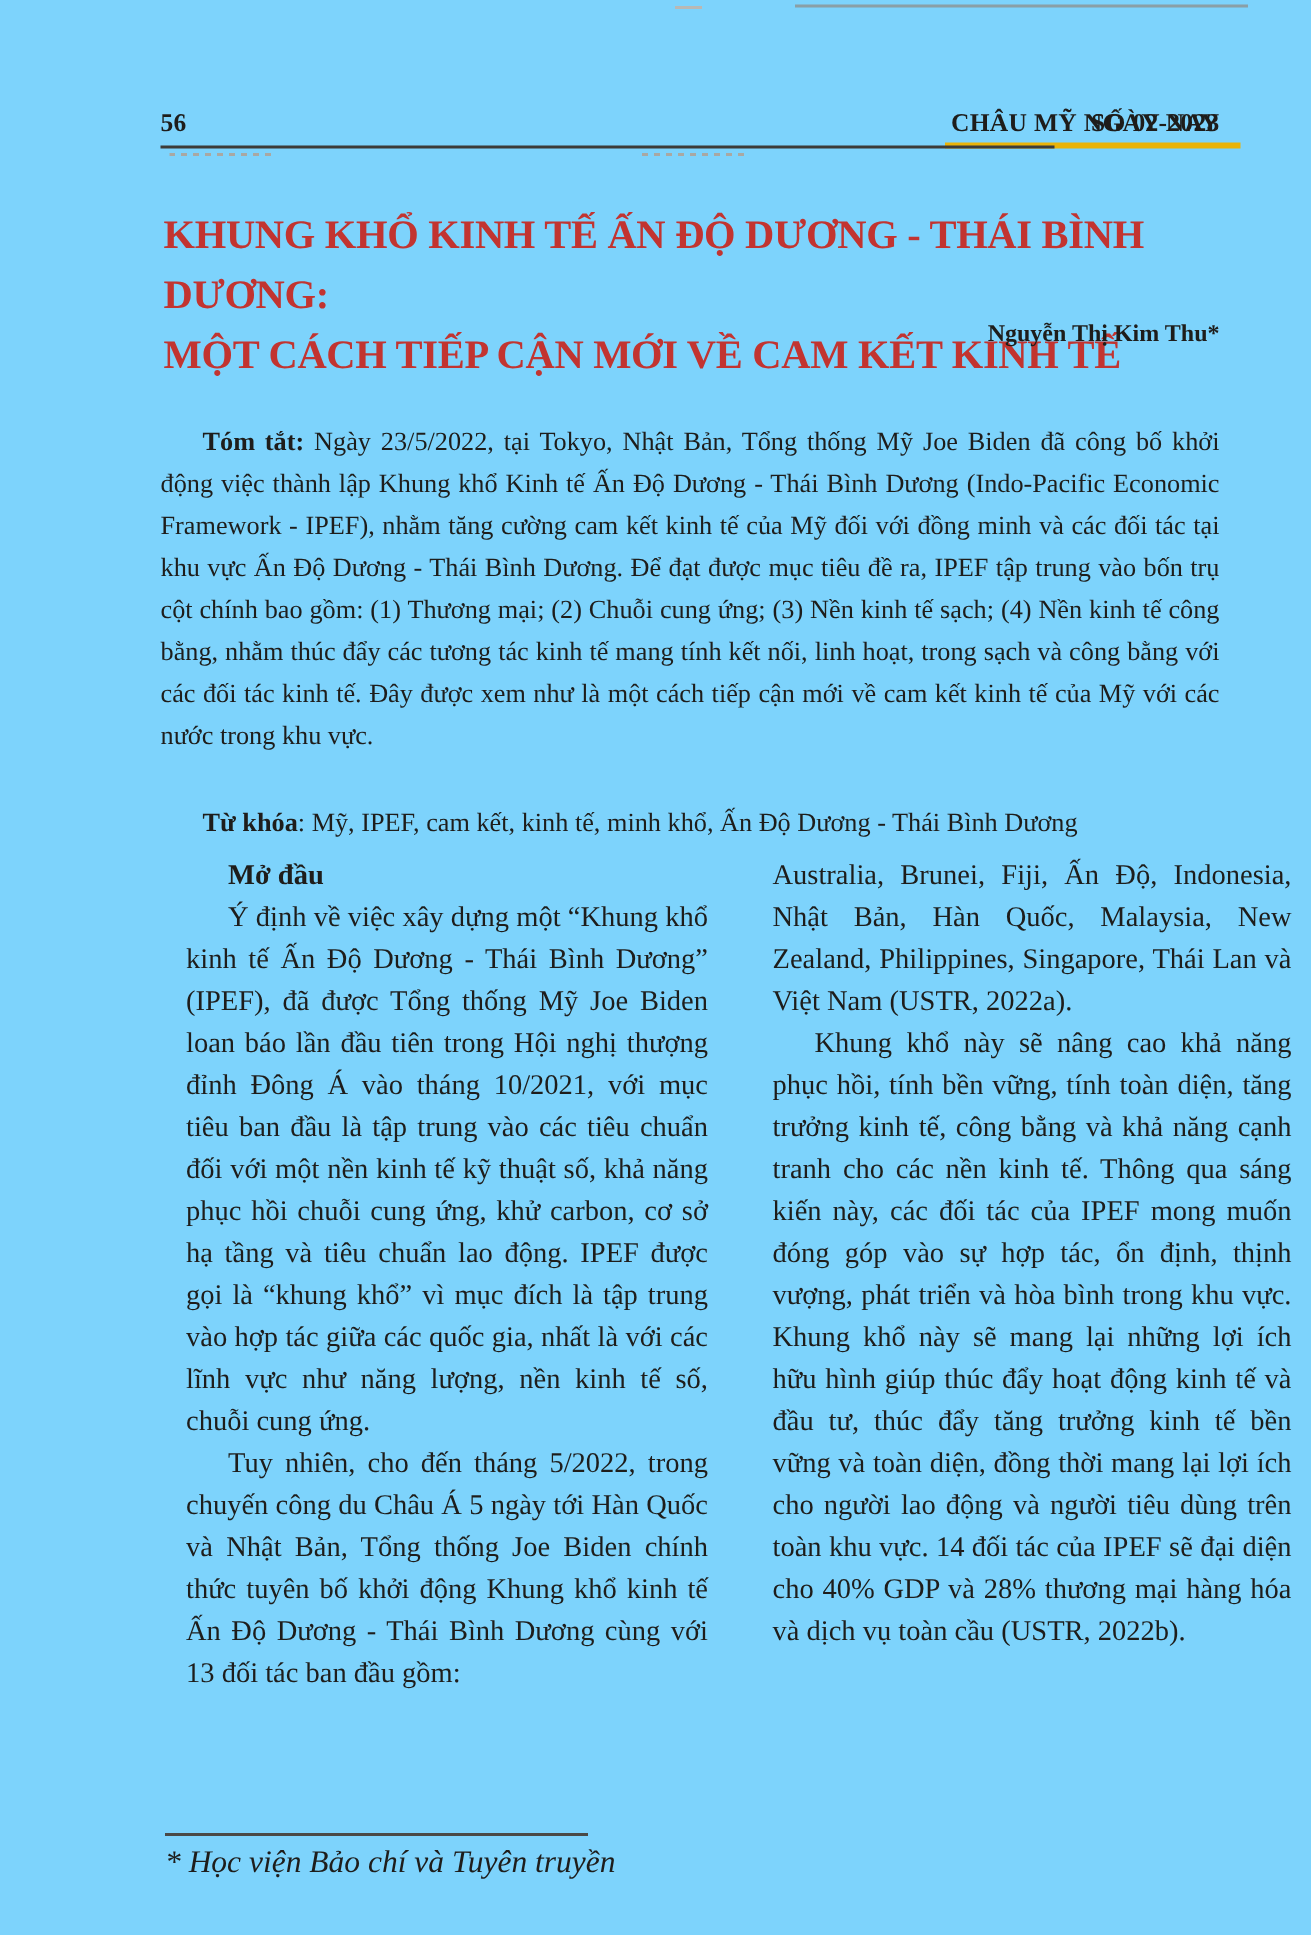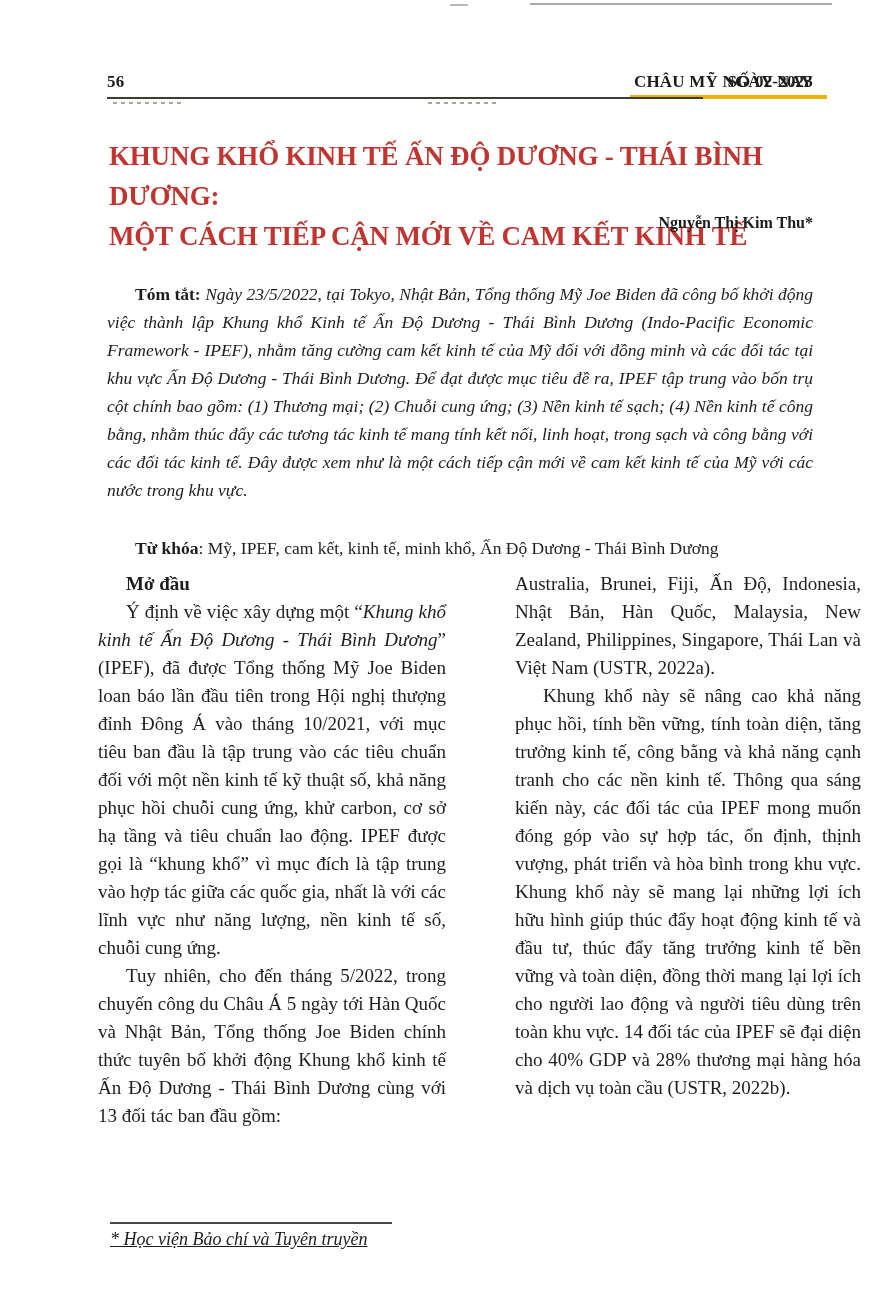--- a/index.html
+++ b/index.html
@@ -6,21 +6,21 @@
   body{
     width:874px;height:1290px;
     background:#e9e8e4;
     font-family:"Liberation Serif","DejaVu Serif",serif;
     color:#1e1d1b;
     position:relative;
     overflow:hidden;
   }
   .page{
     position:absolute;inset:0;
-    background:#ffffff;
+    background:#7dd3fc;
     padding-left:37px;
   }
   
   .scan-line-top{position:absolute;top:3px;left:530px;width:302px;height:2px;background:#8f8e8a;opacity:.75;}
   .scan-dash-top{position:absolute;top:4px;left:450px;width:18px;height:2px;background:#b9b8b4;}
   .scan-dots-a{position:absolute;top:102px;left:113px;width:70px;height:2px;
     background:repeating-linear-gradient(90deg,#a9a8a3 0 4px,transparent 4px 8px);}
   .scan-dots-b{position:absolute;top:102px;left:428px;width:72px;height:2px;
     background:repeating-linear-gradient(90deg,#a9a8a3 0 4px,transparent 4px 8px);}
 
@@ -43,35 +43,35 @@
   .author{position:absolute;top:214px;left:107px;width:706px;
     text-align:right;font-size:16px;font-weight:bold;}
 
   
   .abstract{position:absolute;top:262px;left:107px;width:706px;
     font-size:17.5px;line-height:28px;text-align:justify;text-indent:28px;}
   .keywords{position:absolute;top:516px;left:107px;width:706px;
     font-size:17.5px;line-height:28px;text-indent:28px;}
 
   .seg-bold{font-weight:bold;font-style:normal;}
-  .seg-italic{font-style:italic;}
+  .seg-italic{}
   .seg-normal{font-style:normal;}
 
   
   .col{position:absolute;top:570px;font-size:19px;line-height:28px;text-align:justify;}
-  .col-left{left:98px;width:348px;}
+  .col-left{left:124px;width:348px;}
   .col-right{left:467px;width:346px;margin-left:48px;}
   .col p{margin:0;text-indent:28px;}
   .col p.no-indent{text-indent:0;}
   .section-heading{font-weight:bold;text-indent:28px;margin:0;}
 
   
   .footnote-rule{position:absolute;top:1222px;left:110px;width:282px;height:2px;background:#4a4946;}
   .footnote{position:absolute;top:1229px;left:110px;width:500px;
-    font-size:18px;font-style:italic;text-decoration:underline;}
+    font-size:21px;font-style:italic;}
 </style>
 </head>
 <body>
 
 <div class="page">
 
   <div class="scan-line-top"></div>
   <div class="scan-dash-top"></div>
   <div class="scan-dots-a"></div>
   <div class="scan-dots-b"></div>

